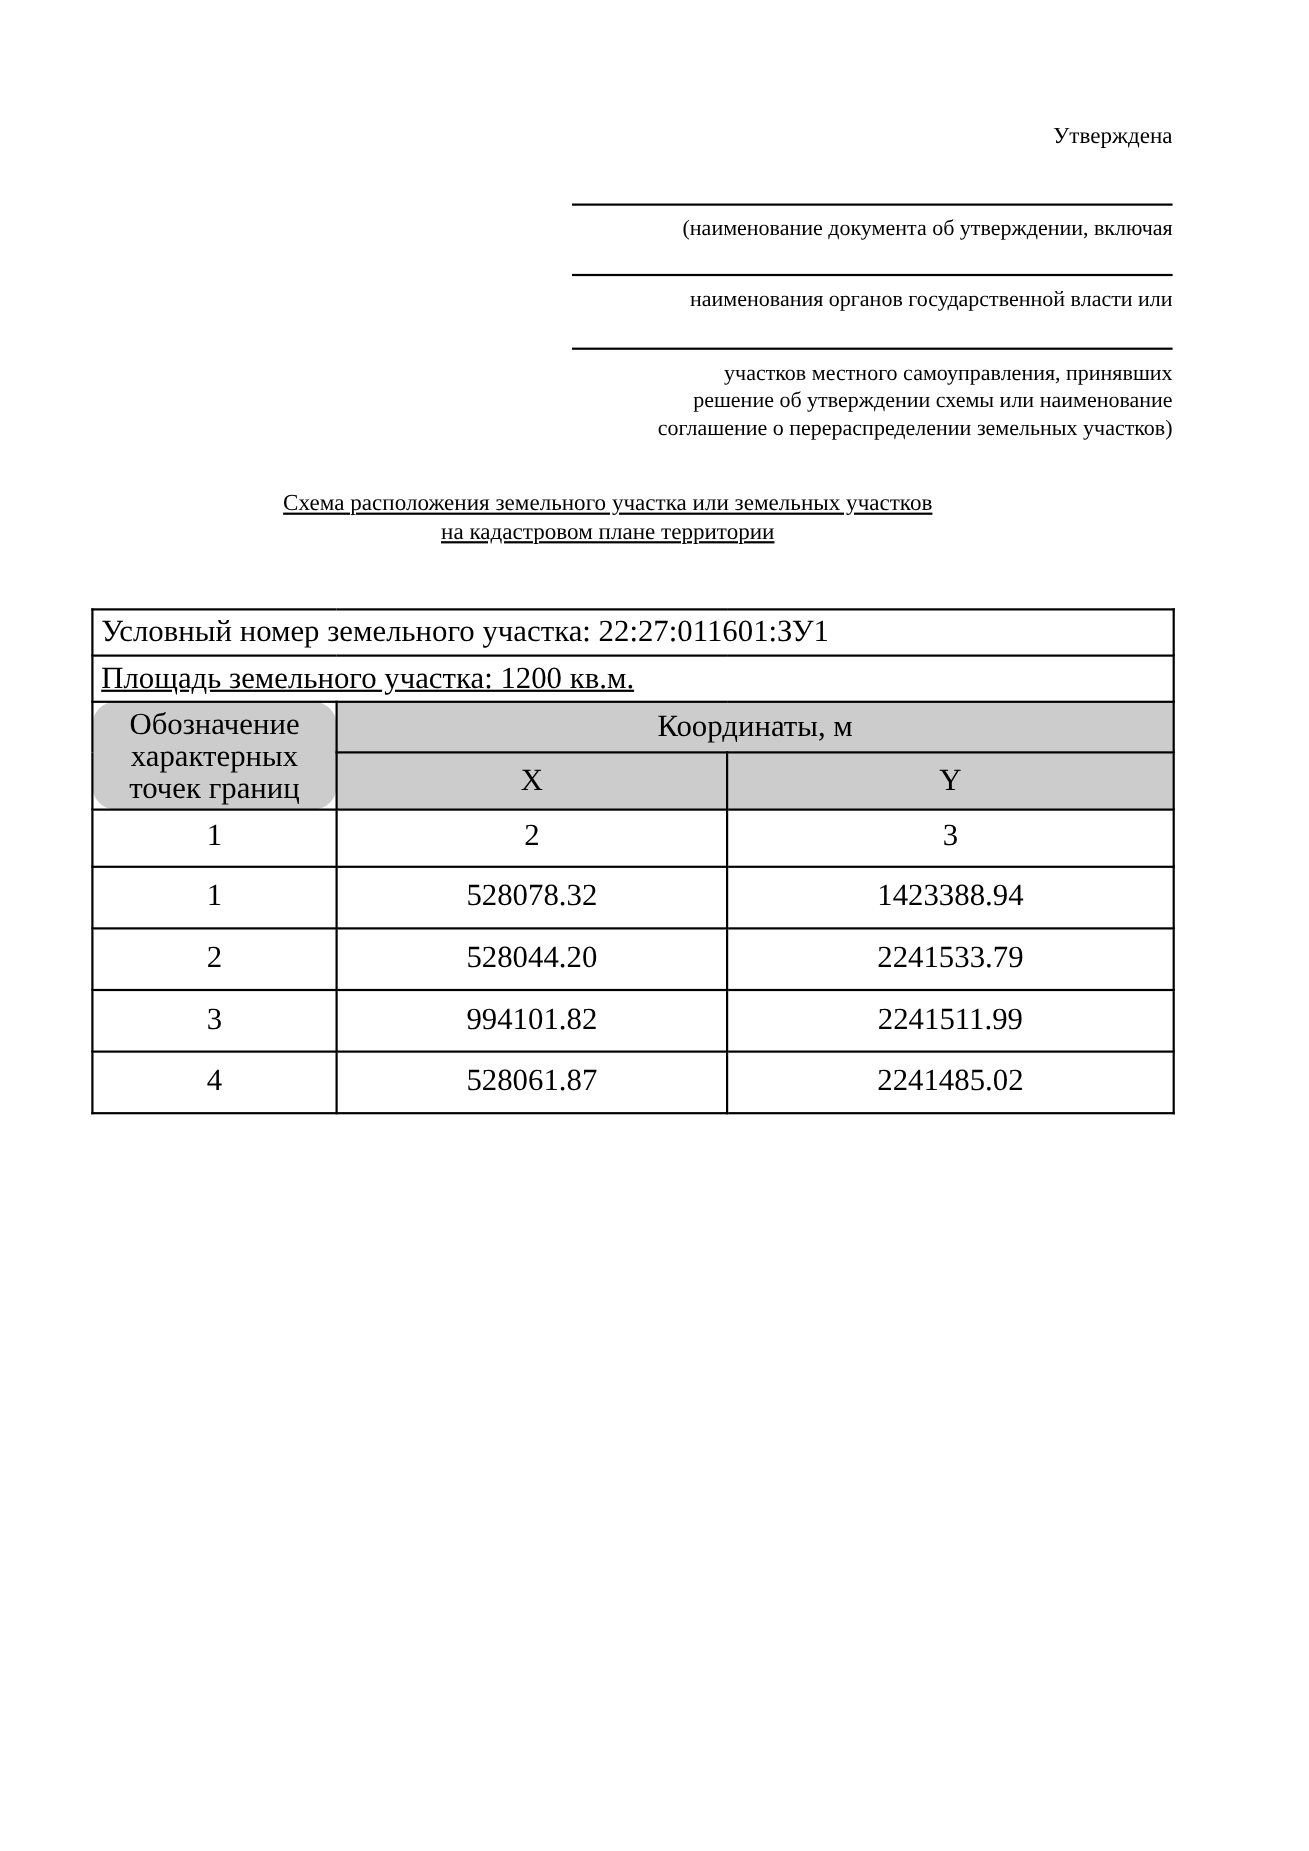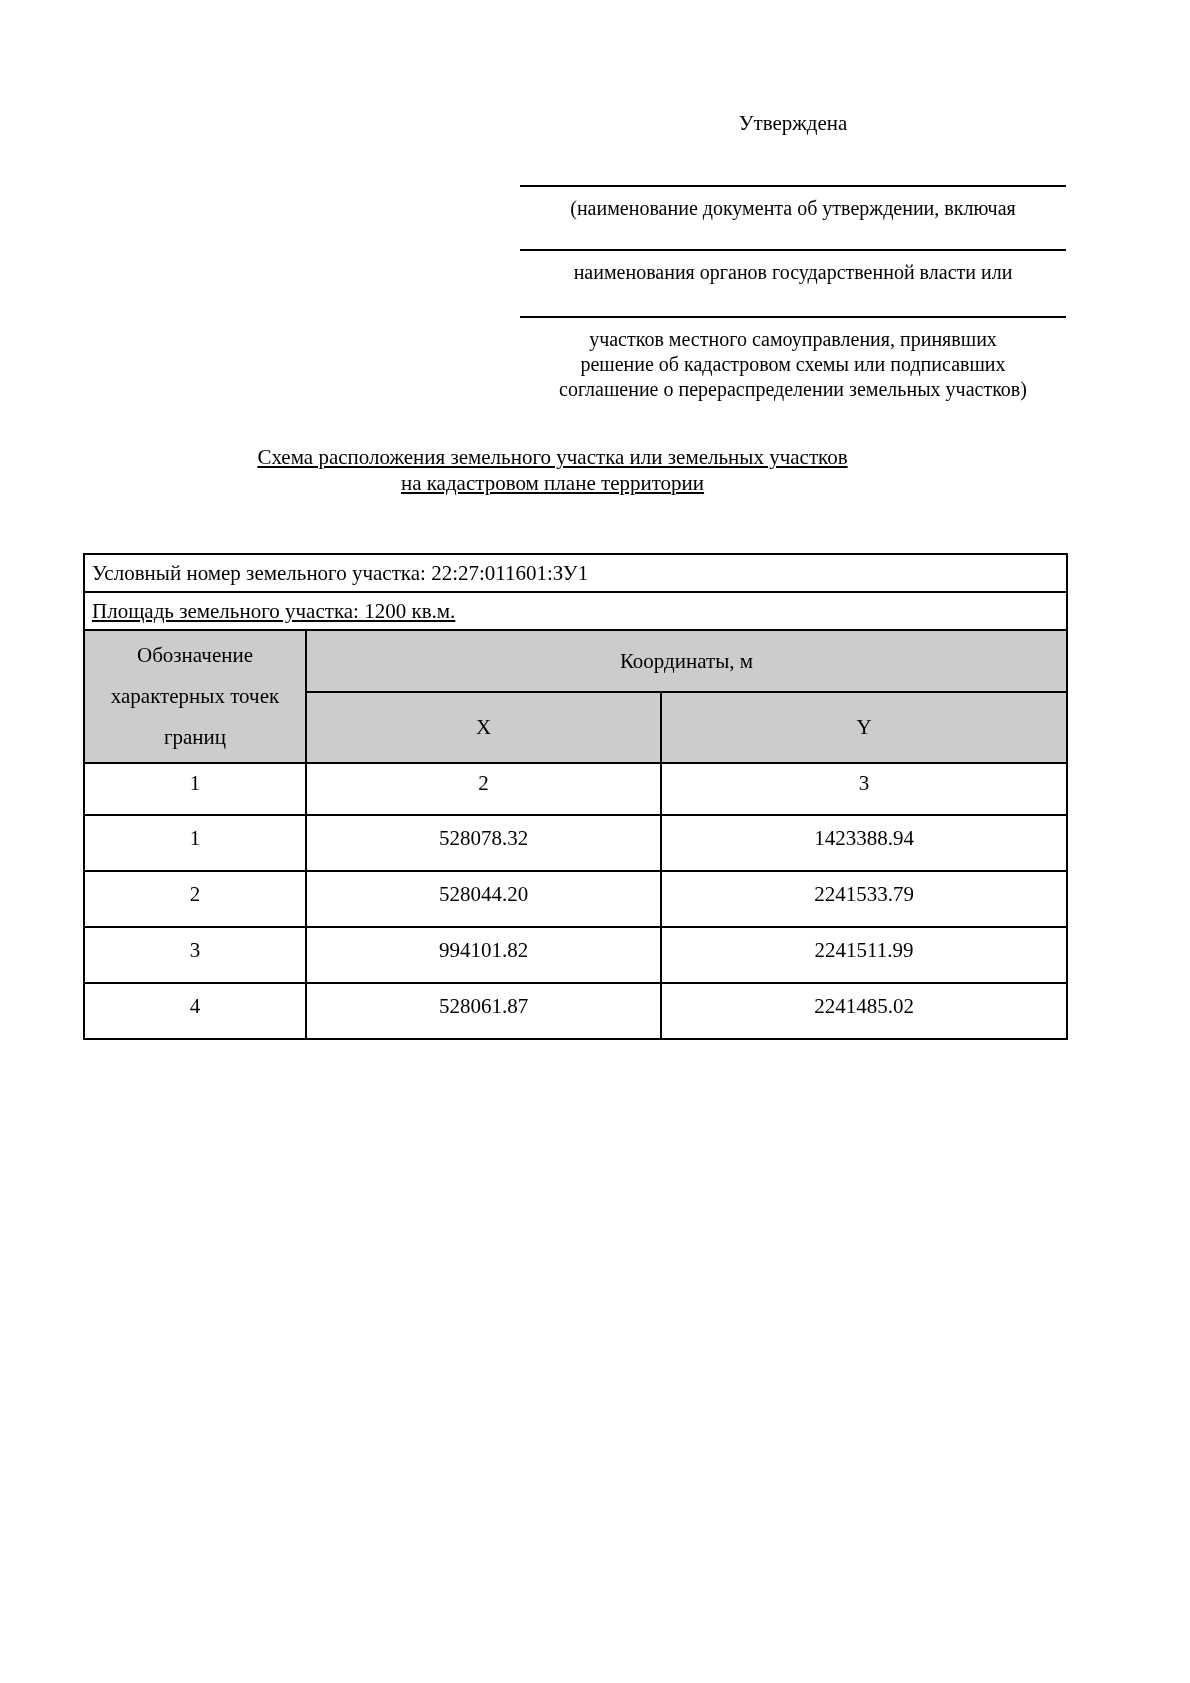--- a/index.html
+++ b/index.html
@@ -7,21 +7,21 @@
   body {
     width: 1190px; height: 1683px;
     font-family: "Liberation Serif", serif;
     color: #000;
     position: relative;
     overflow: hidden;
   }
   .page { padding: 112px 124px 0 83px; }
 
   
-  .approval { width: 546px; margin-left: auto; text-align: center; }
+  .approval { width: 546px; margin-left: auto; text-align: right; }
   .approval-title { font-size: 21px; line-height: 22px; }
   .rule { border-bottom: 2px solid #000; height: 0; }
   .rule1 { margin-top: 51px; }
   .rule2 { margin-top: 28px; }
   .rule3 { margin-top: 31px; }
   .caption {
     font-size: 20px; font-weight: normal;
     line-height: 25px; margin-top: 9px;
   }
   .date-row {
@@ -38,30 +38,30 @@
     text-align: center; font-size: 21px; line-height: 26px;
     margin-top: 42px; position: relative; left: -22px; text-decoration: underline;
   }
 
   
   table.coords {
     width: 983px; margin-top: 57px;
     border-collapse: collapse; table-layout: fixed;
     border: 2px solid #000;
   }
-  table.coords td { border: 2px solid #000; font-size: 21px; }
+  table.coords td { border: 2px solid #000; font-size: 28px; }
   td.info-row {
     height: 38px; text-align: left; padding: 4px 7px;
     vertical-align: middle;
   }
   td.sep-heavy { border-bottom: 3px solid #000; text-decoration: underline; }
   td.hdr {
     background: #cccccc; text-align: center; vertical-align: middle;
   }
-  td.hdr-designation { line-height: 41px; padding: 4px 10px; }
+  td.hdr-designation { line-height: 29px; padding: 4px 10px; border-radius: 21px; }
   td.hdr-coords { height: 46px; }
   td.hdr-xy { height: 52px; }
   td.num-row { height: 52px; text-align: center; vertical-align: top; padding-top: 7px; }
   td.data-cell { height: 56px; text-align: center; vertical-align: top; padding-top: 10px; }
 </style>
 </head>
 <body>
 
 <div class="page">
 
@@ -70,21 +70,21 @@
 
     <div class="rule rule1"></div>
     <div class="caption">(наименование документа об утверждении, включая</div>
 
     <div class="rule rule2"></div>
     <div class="caption">наименования органов государственной власти или</div>
 
     <div class="rule rule3"></div>
     <div class="caption">
       <div>участков местного самоуправления, принявших</div>
-      <div>решение об кадастровом схемы или подписавших</div>
+      <div>решение об утверждении схемы или наименование</div>
       <div>соглашение о перераспределении земельных участков)</div>
     </div>
 
   </div>
 
   <div class="doc-title">
     <div>Схема расположения земельного участка или земельных участков</div>
     <div>на кадастровом плане территории</div>
   </div>
 

